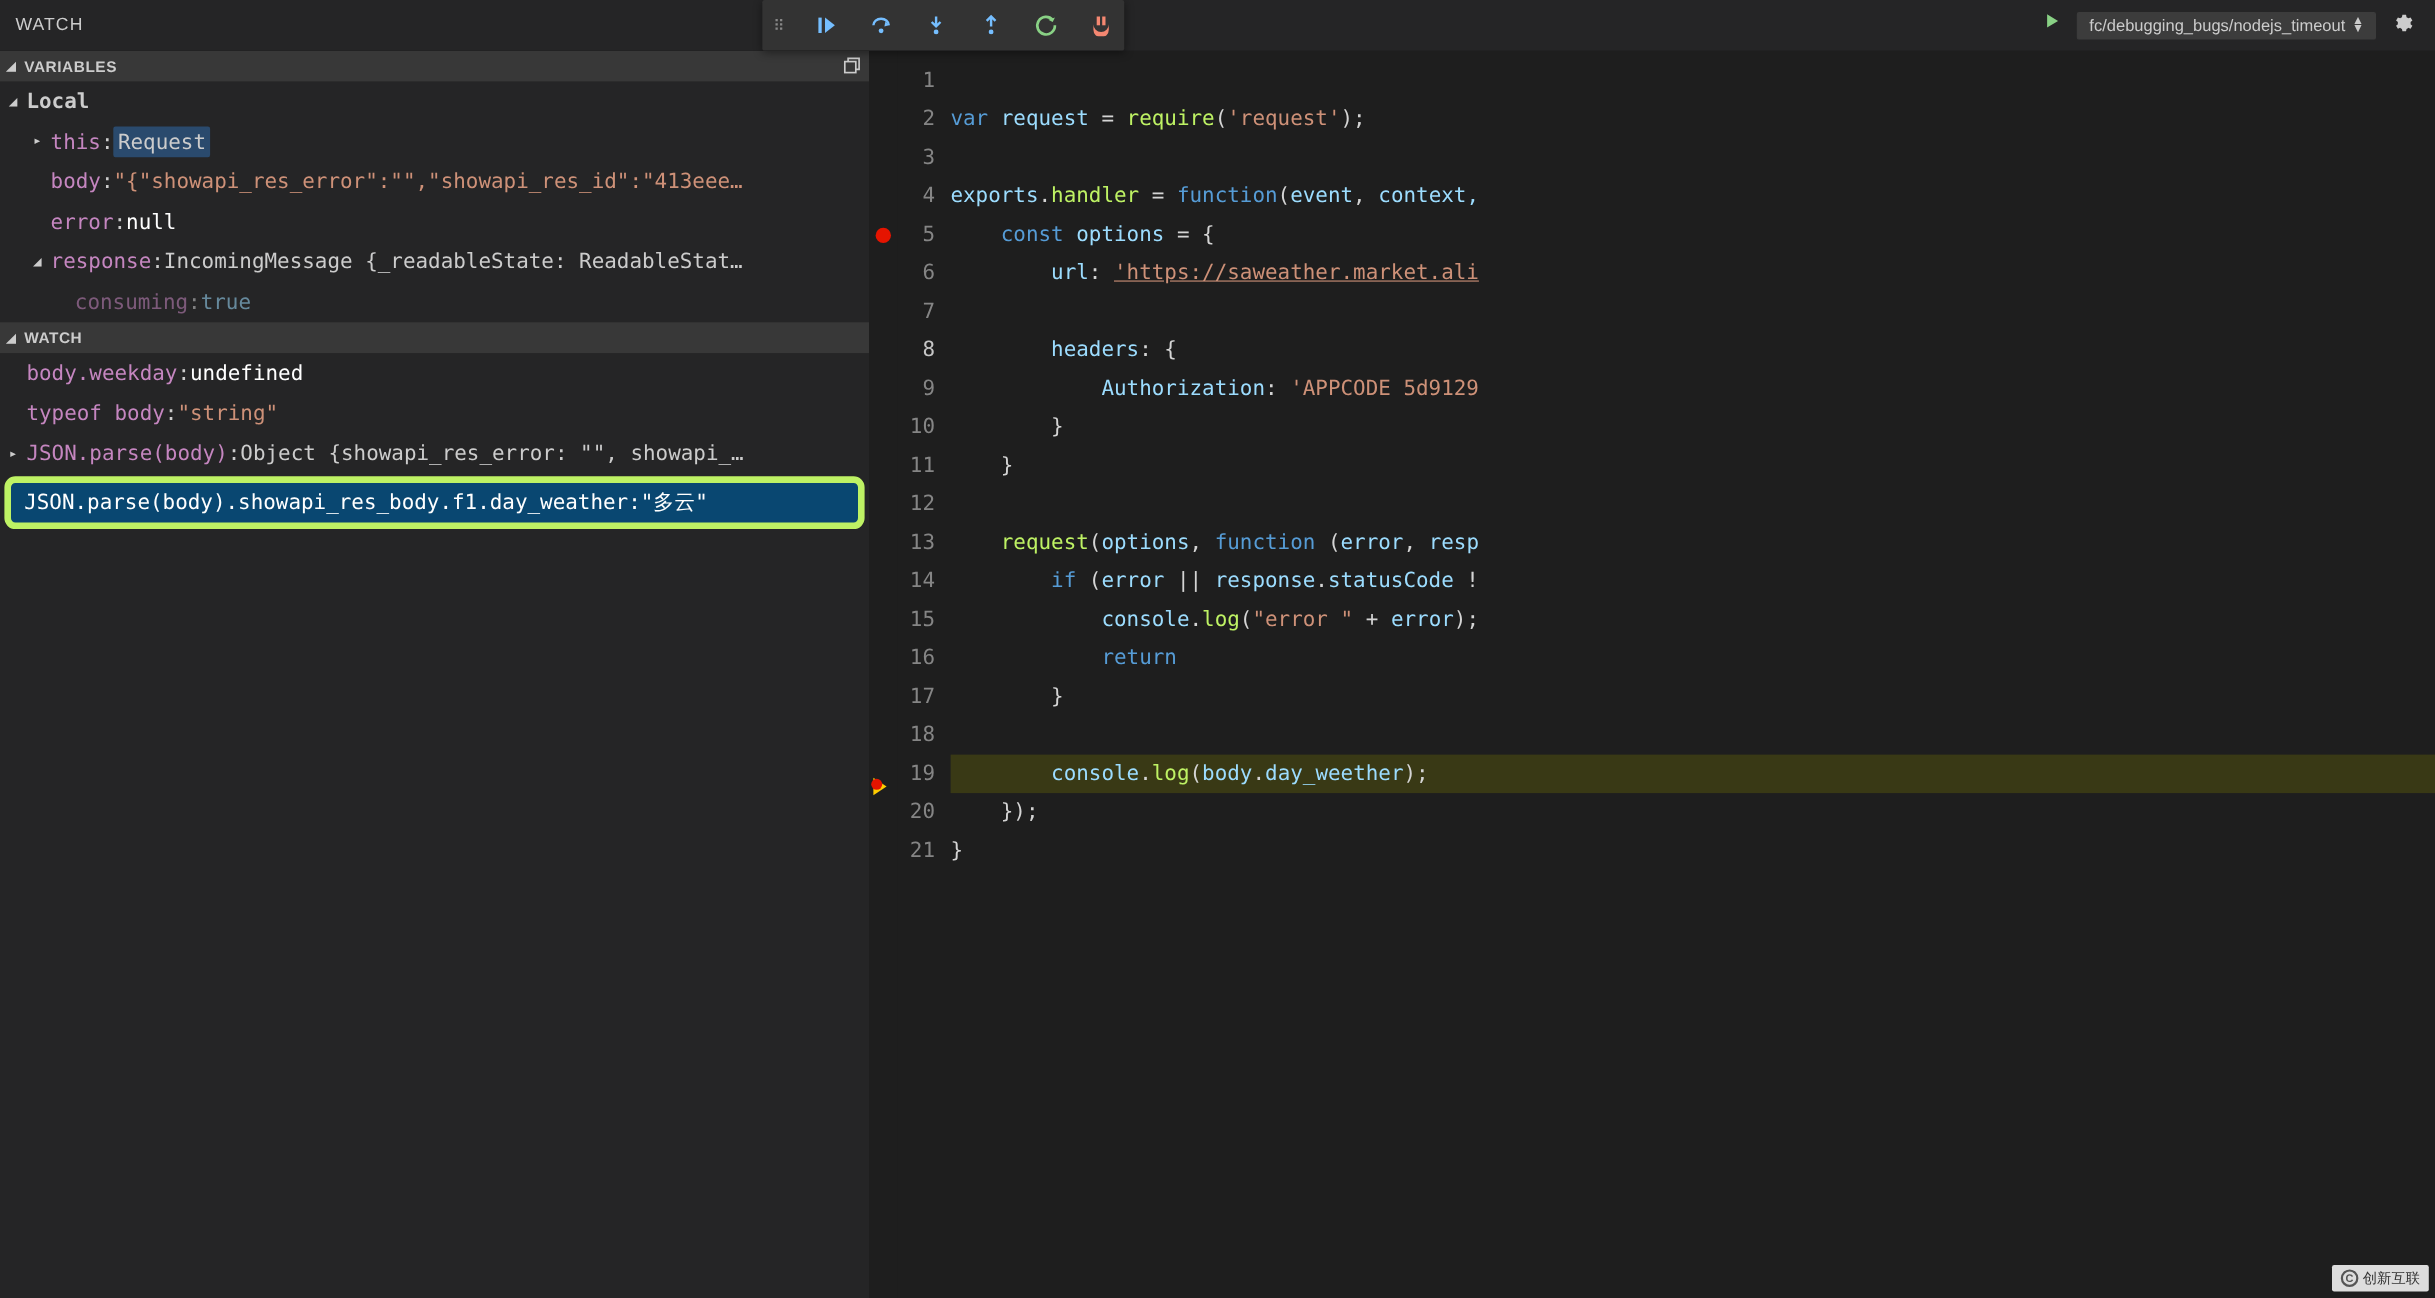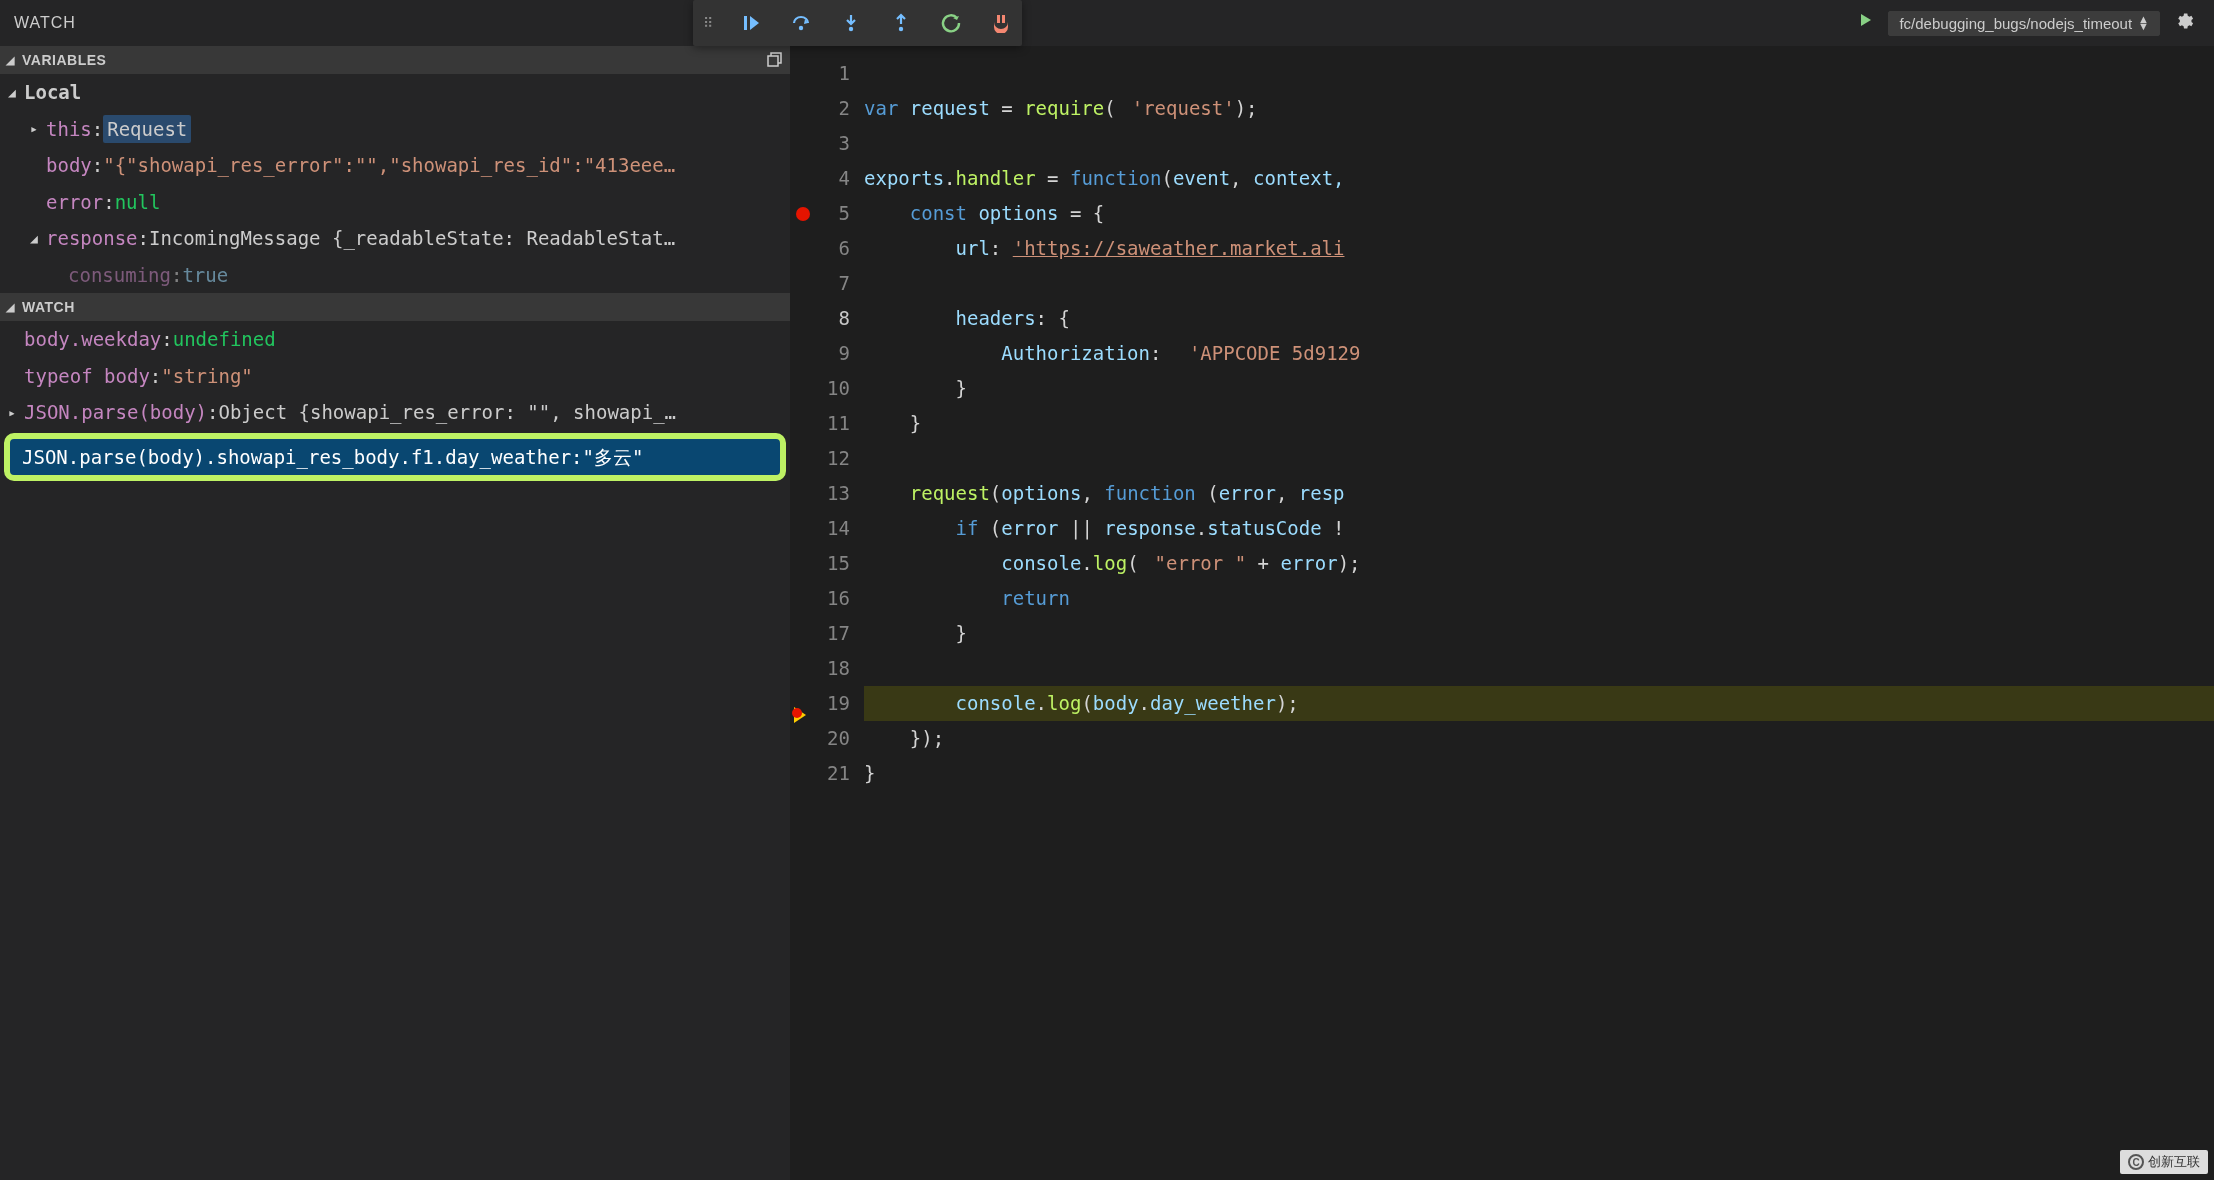--- a/index.html
+++ b/index.html
@@ -129,21 +129,21 @@
       overflow: hidden;
       text-overflow: ellipsis;
     }
     .tree-row .indent { display: inline-block; }
     .tree-row .arrow { color: #ccc; font-size: 13px; width: 16px; display: inline-block; }
     .scope-name { color: #ccc; font-weight: 600; }
     .var-name { color: #c586c0; }
     .var-colon { color: #ccc; }
     .var-value { color: #9cdcfe; }
     .var-object { color: #ccc; }
-    .var-null { color: #22c55e; }
+    .var-null { color: #ffffff; }
     .var-string { color: #ce9178; }
     .var-hl {
       background: #2a4a6d;
       padding: 0 4px;
       border-radius: 2px;
       color: #ccc;
     }
     
     .watch-selected {
       background: #094771;
@@ -201,21 +201,21 @@
       background:#e51400;
       border-radius:50%;
     }
     .gutter-line { height: 35px; }
 
     
     .kw { color: #569cd6; }
     .fn { color: #bef264; }
     .id { color: #9cdcfe; }
     .pn { color: #d4d4d4; }
-    .str { color: #ce9178; margin-left: 16px; }
+    .str { color: #ce9178; }
     .prop { color: #9cdcfe; }
     .link { color: #ce9178; text-decoration: underline; }
     
     .watermark {
       position: absolute;
       right: 6px;
       bottom: 6px;
       background: rgba(255,255,255,0.85);
       color: #333;
       font-family: sans-serif;

